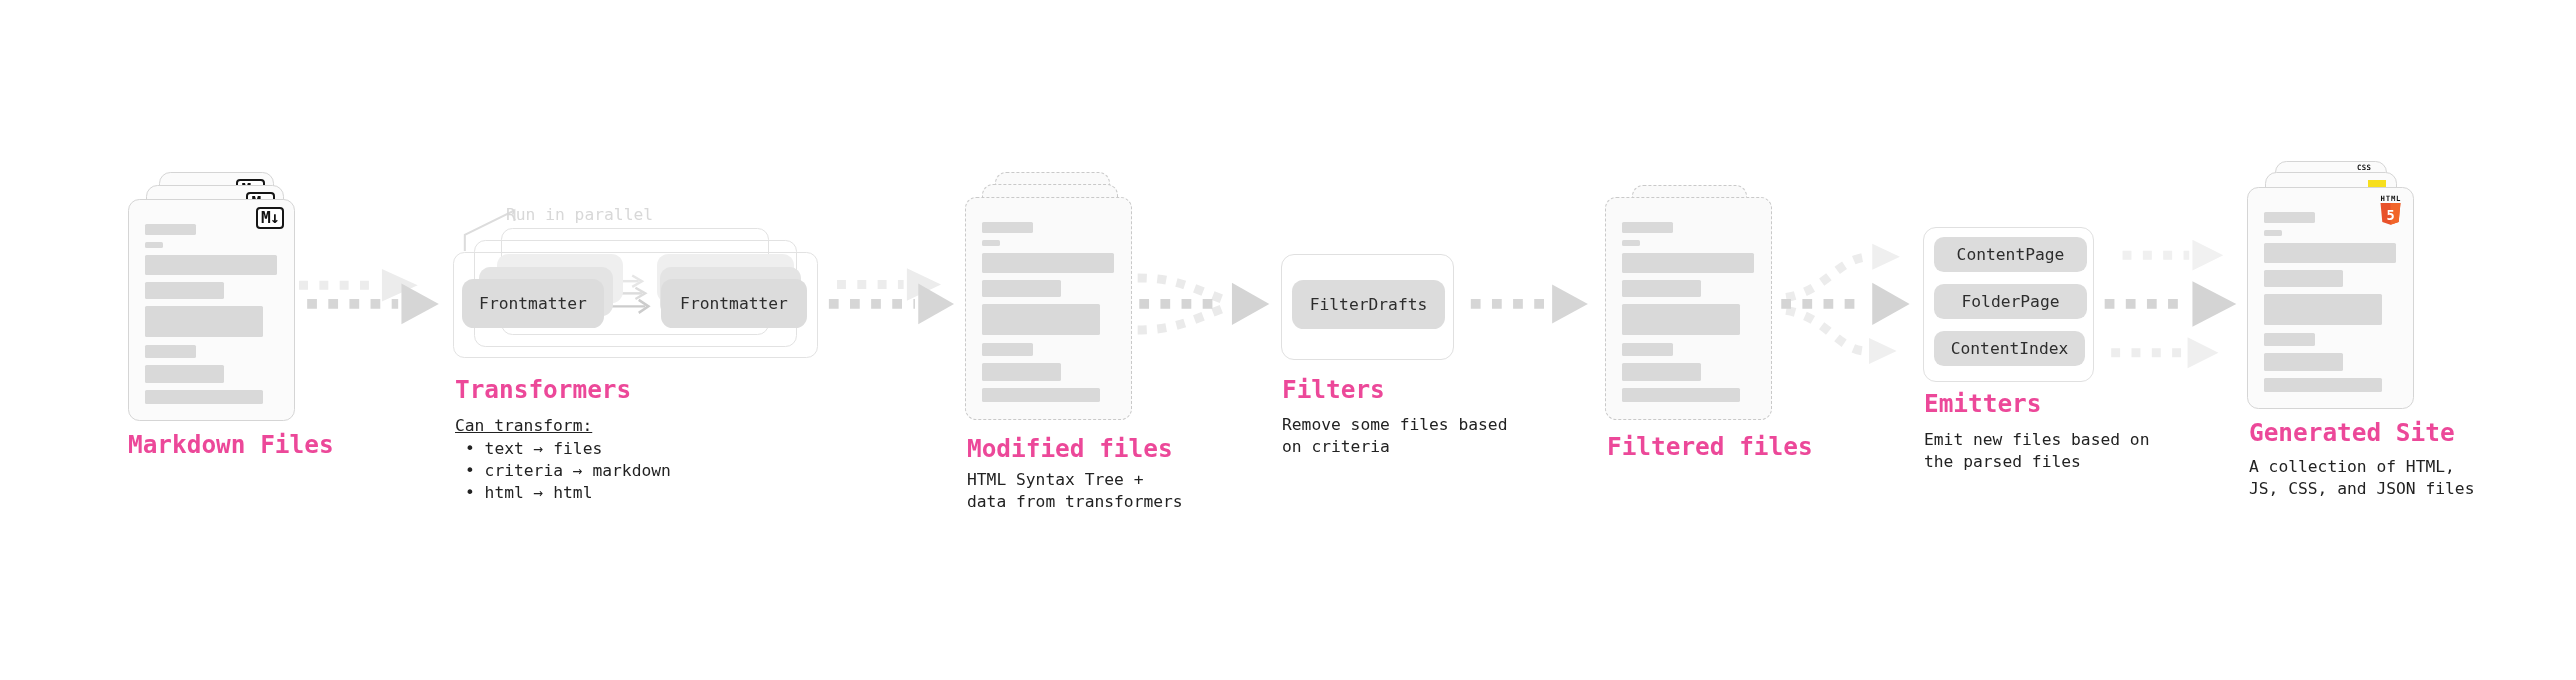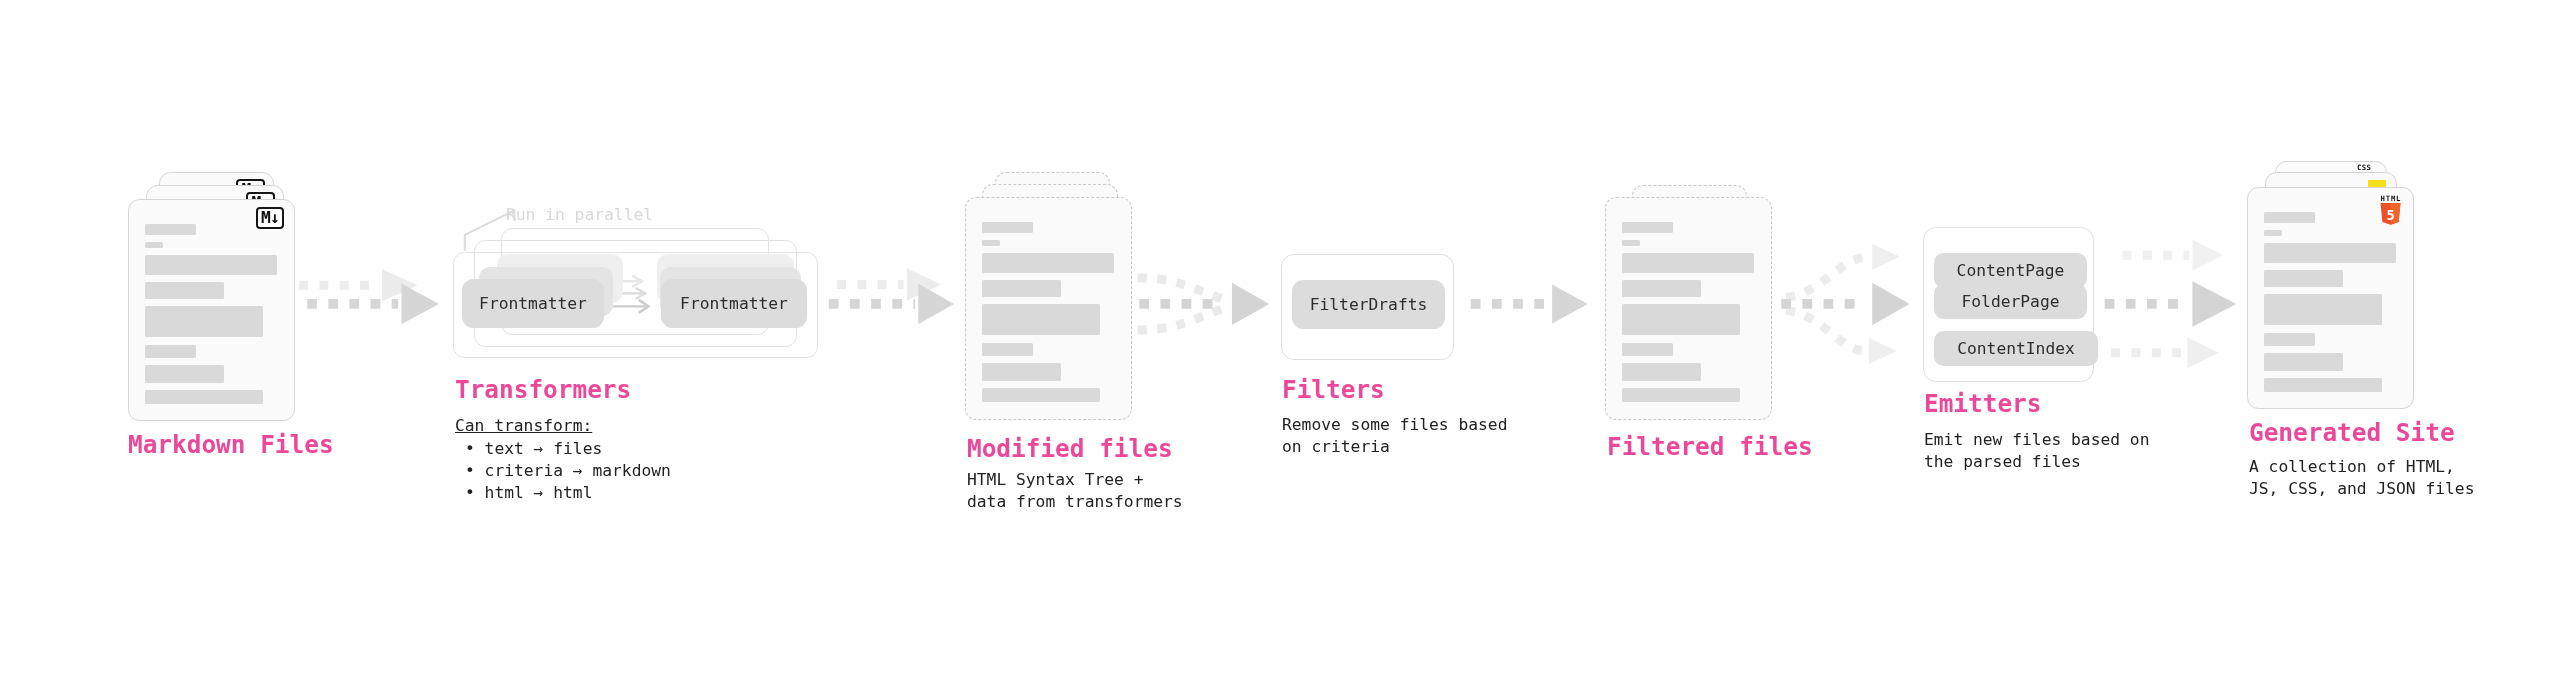--- a/index.html
+++ b/index.html
@@ -193,23 +193,23 @@
         <div class="bar bw6"></div>
         <div class="bar bw7"></div>
         <div class="bar bw8"></div>
       </div>
     </div>
     <div class="stage-title" style="left:1607px;top:432px;">Filtered files</div>
   </div>
 
   <div>
     <div class="panel white" style="left:1923px;top:227px;width:171px;height:155px;"></div>
-    <div class="pill small" style="left:1934px;top:237px;width:153px;height:35px;margin-top:16px;">ContentPage</div>
+    <div class="pill small" style="left:1934px;top:237px;width:153px;height:35px;">ContentPage</div>
     <div class="pill small" style="left:1934px;top:284px;width:153px;height:35px;">FolderPage</div>
-    <div class="pill small" style="left:1934px;top:331px;width:164px;height:35px;">ContentIndex</div>
+    <div class="pill small" style="left:1934px;top:331px;width:151px;height:35px;">ContentIndex</div>
     <div class="stage-title" style="left:1924px;top:389px;">Emitters</div>
     <div class="stage-desc" style="left:1924px;top:429px;">Emit new files based on</div>
     <div class="stage-desc" style="left:1924px;top:451px;">the parsed files</div>
   </div>
 
   <div>
     <div class="card" style="left:2275px;top:161px;width:112px;height:211px;">
       <div class="css-badge">
         <div class="css-word">CSS</div>
         <div class="css-bar"></div>

